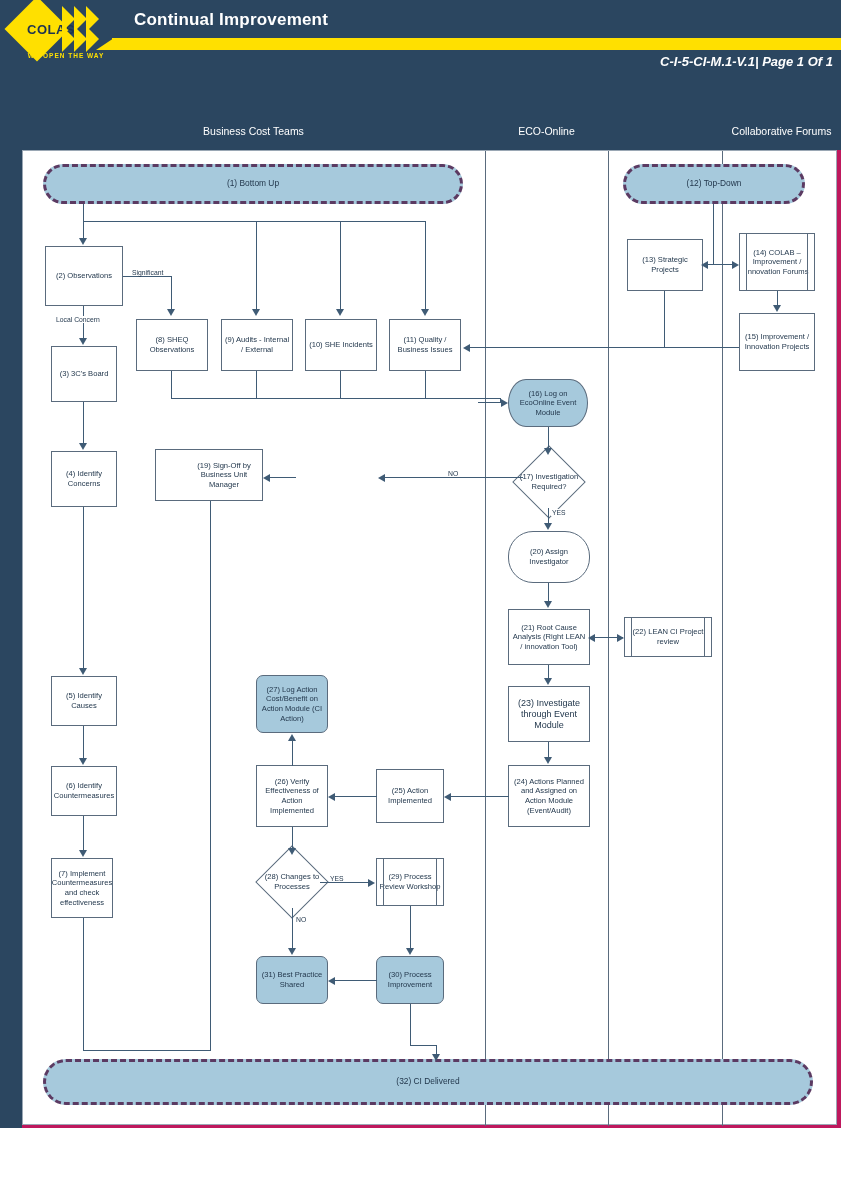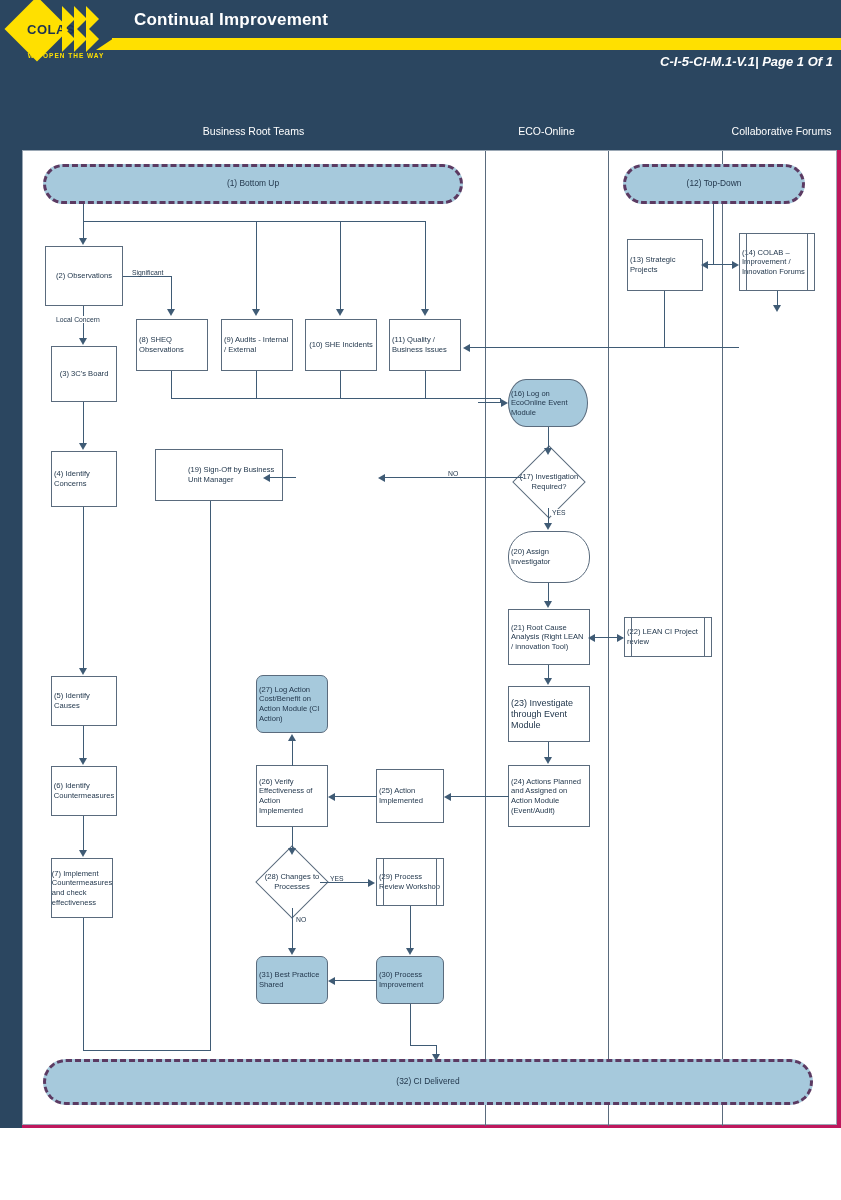--- a/index.html
+++ b/index.html
@@ -20,21 +20,21 @@
   .doc-code{position:absolute;right:8px;top:54px;font-size:13px;font-style:italic;font-weight:bold;color:#ffffff;}
 
   
   .lane-hdr{position:absolute;top:112px;height:38px;color:#ffffff;font-size:10.5px;text-align:center;line-height:13px;display:flex;align-items:center;justify-content:center;}
 
   
   #canvas{position:absolute;left:22px;top:150px;width:815px;height:975px;background:#ffffff;border:1px solid #9aa7b4;box-sizing:border-box;}
   .lane-div{position:absolute;top:0;width:1px;height:975px;background:#5a6b7d;}
 
   
-  .node{position:absolute;box-sizing:border-box;display:flex;align-items:center;justify-content:center;text-align:left;font-size:7.6px;line-height:9.6px;color:#23384d;padding:2px;}
+  .node{position:absolute;box-sizing:border-box;display:flex;align-items:center;justify-content:center;text-align:center;font-size:7.6px;line-height:9.6px;color:#23384d;padding:2px;}
   .proc{background:#ffffff;border:1px solid #5a6b7d;}
   .proc-blue{background:#a6c9dc;border:1px solid #5a6b7d;border-radius:7px;}
   .predef{background:#ffffff;border:1px solid #5a6b7d;}
   .predef:before,.predef:after{content:"";position:absolute;top:0;width:1px;height:100%;background:#5a6b7d;}
   .predef:before{left:6px;} .predef:after{right:6px;}
   .big{font-size:9px;line-height:11px;}
   .banner{background:#a6c9dc;border:3px dashed #5b3a62;border-radius:34px;font-size:8.4px;color:#23384d;}
   .diamond-wrap{position:absolute;}
   .diamond{position:absolute;left:0;top:0;width:100%;height:100%;background:#ffffff;border:1px solid #5a6b7d;transform:rotate(45deg);box-sizing:border-box;}
   .diamond-label{position:absolute;left:-14px;top:0;width:calc(100% + 28px);height:100%;display:flex;align-items:center;justify-content:center;text-align:center;font-size:7.6px;line-height:9.6px;color:#23384d;}
@@ -68,21 +68,21 @@
       <div class="chev" style="left:56px;top:22px;"></div>
       <div class="chev" style="left:68px;top:22px;"></div>
       <div class="chev" style="left:80px;top:22px;"></div>
       <div class="tagline">WE OPEN THE WAY</div>
     </div>
     <div class="hdr-title">Continual Improvement</div>
     <div class="yellow-bar"></div>
     <div class="doc-code">C-I-5-CI-M.1-V.1| Page 1 Of 1</div>
 
     <div class="lane-hdr" style="left:22px;width:463px;">
-      <span>Business Root Teams</span>
+      <span>Business Cost Teams</span>
       </div>
     <div class="lane-hdr" style="left:485px;width:123px;">
       <span>ECO-Online</span>
       </div>
     <div class="lane-hdr" style="left:722px;width:119px;">
       <span>Collaborative Forums</span>
       </div>
   </div>
 
   <div id="canvas">
@@ -128,34 +128,37 @@
       </div>
     <div class="node proc" style="left:366px;top:168px;width:72px;height:52px;">
       <span>(11) Quality / Business Issues</span>
       </div>
 
     <div class="node proc" style="left:604px;top:88px;width:76px;height:52px;">
       <span>(13) Strategic Projects</span>
       </div>
     <div class="node predef" style="left:716px;top:82px;width:76px;height:58px;">
       <span>(14) COLAB – Improvement / Innovation Forums</span>
+      </div>
+    <div class="node proc" style="left:716px;top:162px;width:76px;height:58px;">
+      <span>(15) Improvement / Innovation Projects</span>
       </div>
 
     <div class="node proc-blue" style="left:485px;top:228px;width:80px;height:48px;border-radius:18px/24px;">
       <span>(16) Log on EcoOnline Event Module</span>
       </div>
 
     <div class="diamond-wrap" style="left:500px;top:305px;width:52px;height:52px;">
       <div class="diamond"></div>
       <div class="diamond-label">
           <span>(17) Investigation Required?</span>
         </div>
     </div>
 
-    <div class="node proc" style="left:132px;top:298px;width:128px;height:52px;padding-left:32px;">
+    <div class="node proc" style="left:132px;top:298px;width:108px;height:52px;padding-left:32px;">
       <span>(19) Sign-Off by Business Unit Manager</span>
       </div>
 
     <div class="node proc" style="left:485px;top:380px;width:82px;height:52px;border-radius:25px;">
       <span>(20) Assign Investigator</span>
       </div>
     <div class="node proc" style="left:485px;top:458px;width:82px;height:56px;">
       <span>(21) Root Cause Analysis (Right LEAN / innovation Tool)</span>
       </div>
     <div class="node predef" style="left:601px;top:466px;width:88px;height:40px;">

